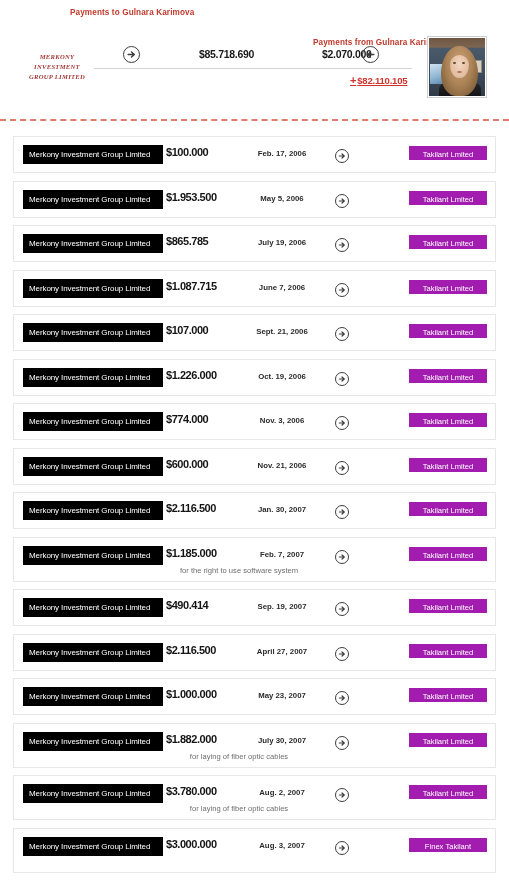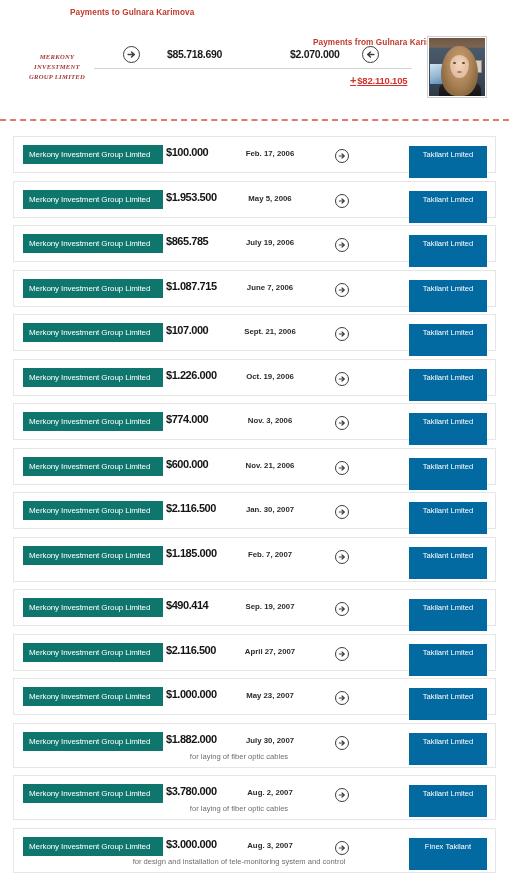--- a/index.html
+++ b/index.html
@@ -68,20 +68,21 @@
   .flow-icon svg { display: block; width: 100%; height: 100%; }
 
   .flow-amount {
     position: absolute;
     top: 48px;
     font-size: 10.5px;
     font-weight: bold;
     color: #1a1a1a;
     letter-spacing: -0.3px;
     white-space: nowrap;
+    margin-left: 32px;
   }
   .flow-amount.out  { left: 167px; }
   .flow-amount.in   { left: 290px; }
 
   .net-total {
     position: absolute;
     left: 350px;
     top: 74px;
     font-size: 9.5px;
     font-weight: bold;
@@ -158,21 +159,21 @@
     height: 37px;
     border: 1px solid #e6e6e6;
     background: #ffffff;
   }
   .tx-row.tall { height: 45px; }
 
   .tx-sender {
     position: absolute;
     left: 9px; top: 8px;
     width: 140px; height: 19px;
-    background: #0f766e;
+    background: #000000;
     color: #ffffff;
     font-size: 8px;
     line-height: 19px;
     padding-left: 6px;
     white-space: nowrap;
     overflow: hidden;
     letter-spacing: -0.1px;
   }
 
   .tx-amount {
@@ -180,21 +181,21 @@
     left: 152px; top: 9px;
     font-size: 11px;
     font-weight: bold;
     color: #141414;
     letter-spacing: -0.45px;
     white-space: nowrap;
   }
 
   .tx-date {
     position: absolute;
-    left: 200px; top: 12px;
+    left: 212px; top: 12px;
     width: 112px;
     text-align: center;
     font-size: 7.8px;
     font-weight: bold;
     color: #2b2b2b;
     white-space: nowrap;
   }
 
   .tx-note {
     position: absolute;
@@ -212,22 +213,22 @@
     width: 14px; height: 14px;
     border: 1.5px solid #3d3d3d;
     border-radius: 50%;
   }
   .tx-arrow svg { display: block; width: 100%; height: 100%; }
 
   .tx-receiver {
     position: absolute;
     right: 8px; top: 9px;
     min-width: 78px;
-    height: 32px;
-    background: #0369a1;
+    height: 14px;
+    background: #a21caf;
     color: #ffffff;
     font-size: 7.6px;
     line-height: 18px;
     text-align: center;
     padding: 0 6px;
     white-space: nowrap;
   }
 </style>
 </head>
 <body>
@@ -376,20 +377,21 @@
         <svg viewBox="0 0 20 20">
           <path d="M5.5 10 H13 M10 6.6 L13.8 10 L10 13.4" fill="none" stroke="#3d3d3d" stroke-width="2" stroke-linecap="round" stroke-linejoin="round"></path>
         </svg>
       </div>
       <div class="tx-receiver">Takilant Lmited</div>
     </div>
     <div class="tx-row tall">
       <div class="tx-sender">Merkony Investment Group Limited</div>
       <div class="tx-amount">$1.185.000</div>
       <div class="tx-date">Feb. 7, 2007</div>
+      <div class="tx-note">for the right to use software system</div>
       <div class="tx-arrow">
         <svg viewBox="0 0 20 20">
           <path d="M5.5 10 H13 M10 6.6 L13.8 10 L10 13.4" fill="none" stroke="#3d3d3d" stroke-width="2" stroke-linecap="round" stroke-linejoin="round"></path>
         </svg>
       </div>
       <div class="tx-receiver">Takilant Lmited</div>
     </div>
     <div class="tx-row">
       <div class="tx-sender">Merkony Investment Group Limited</div>
       <div class="tx-amount">$490.414</div>
@@ -444,21 +446,20 @@
         <svg viewBox="0 0 20 20">
           <path d="M5.5 10 H13 M10 6.6 L13.8 10 L10 13.4" fill="none" stroke="#3d3d3d" stroke-width="2" stroke-linecap="round" stroke-linejoin="round"></path>
         </svg>
       </div>
       <div class="tx-receiver">Takilant Lmited</div>
     </div>
     <div class="tx-row tall">
       <div class="tx-sender">Merkony Investment Group Limited</div>
       <div class="tx-amount">$3.000.000</div>
       <div class="tx-date">Aug. 3, 2007</div>
-      <div class="tx-note">for design and installation of tele-monitoring system and control</div>
       <div class="tx-arrow">
         <svg viewBox="0 0 20 20">
           <path d="M5.5 10 H13 M10 6.6 L13.8 10 L10 13.4" fill="none" stroke="#3d3d3d" stroke-width="2" stroke-linecap="round" stroke-linejoin="round"></path>
         </svg>
       </div>
       <div class="tx-receiver">Finex Takilant</div>
     </div>
   </div>
 
 </body></html>

